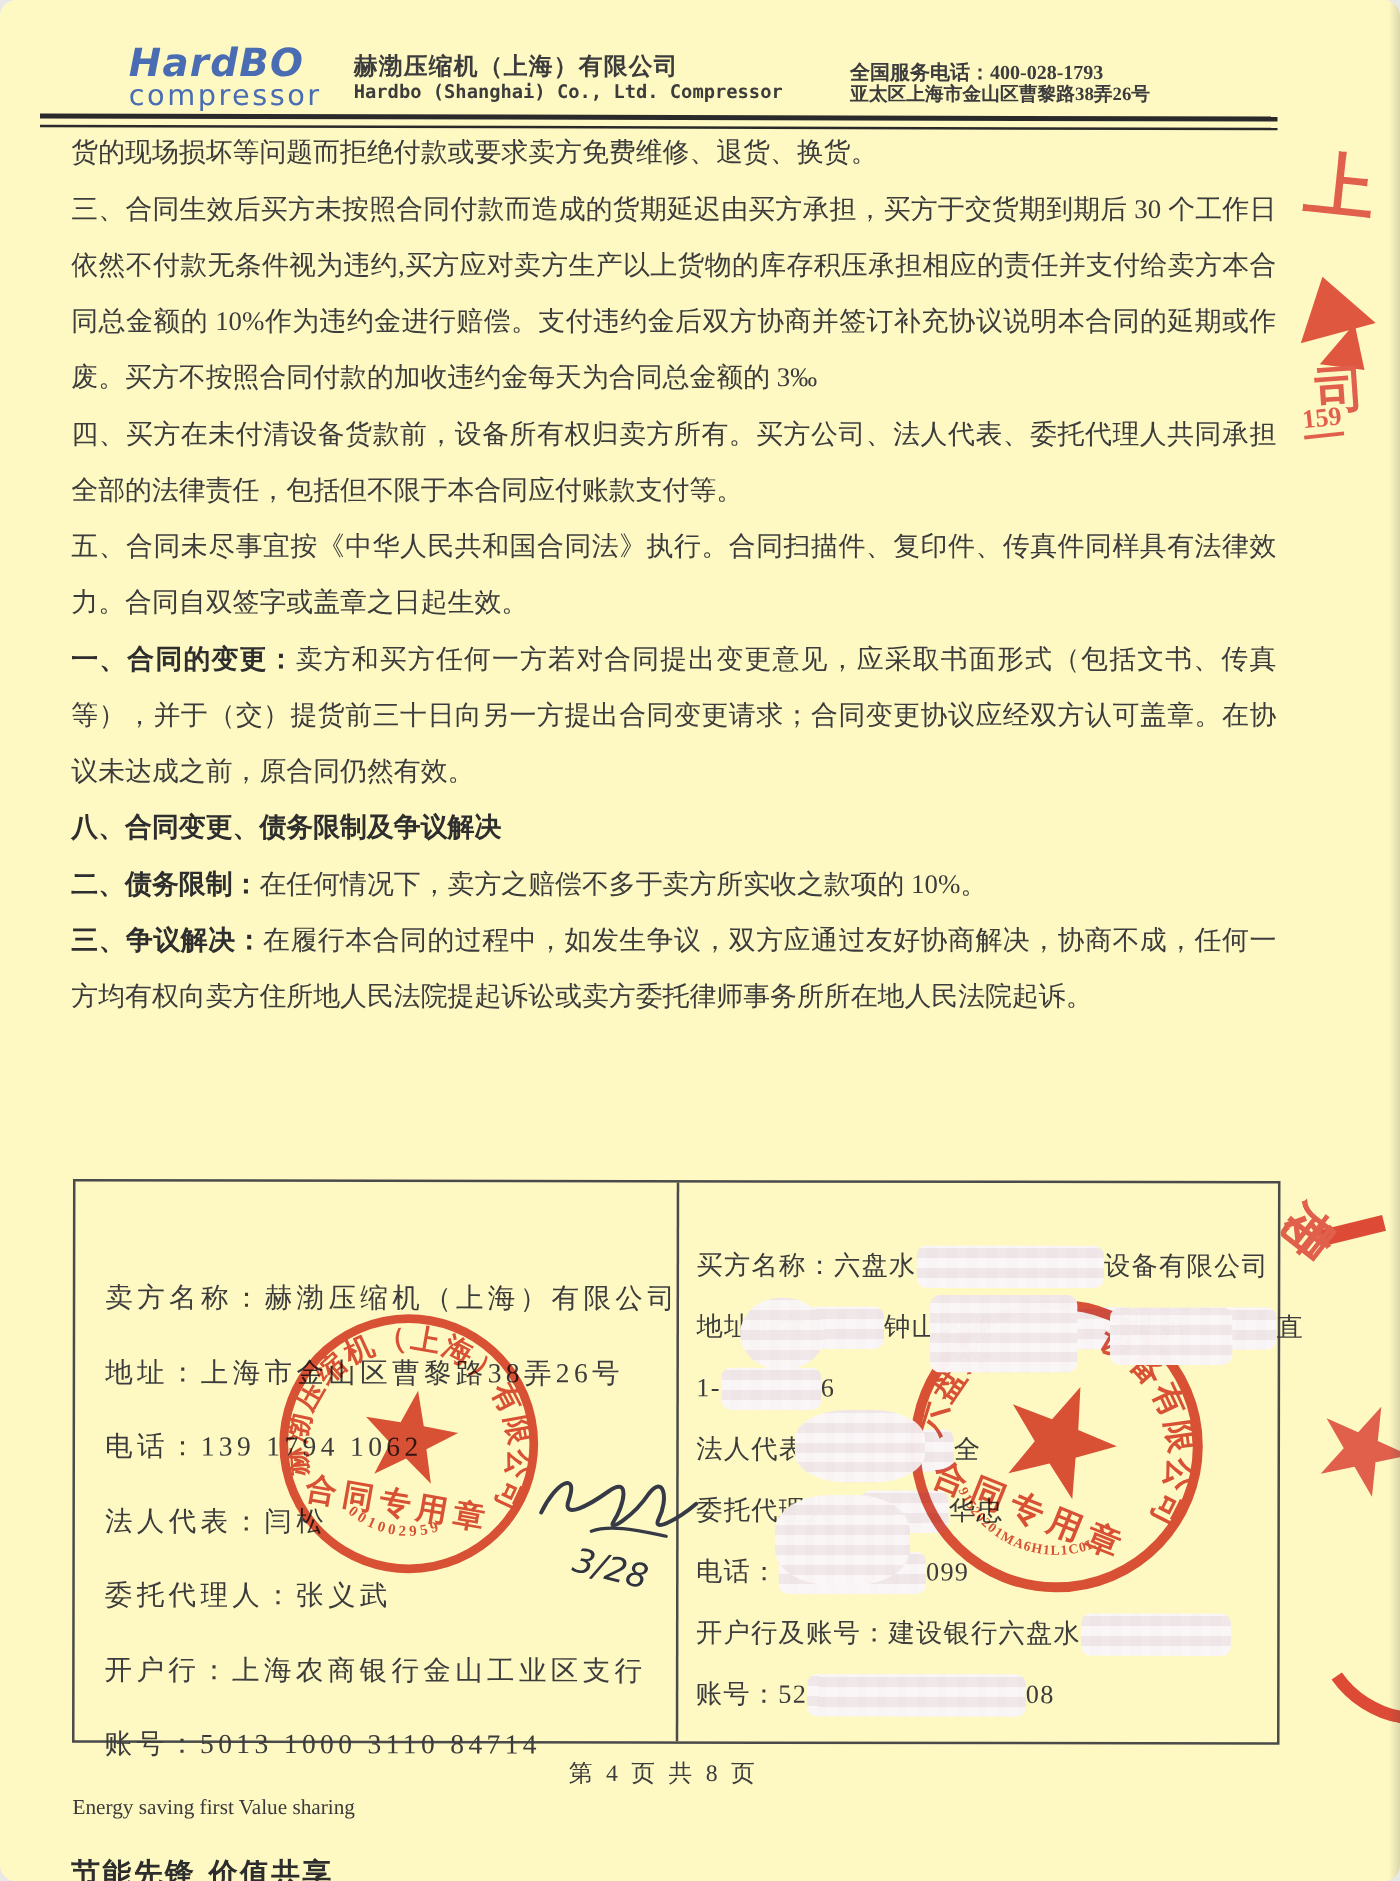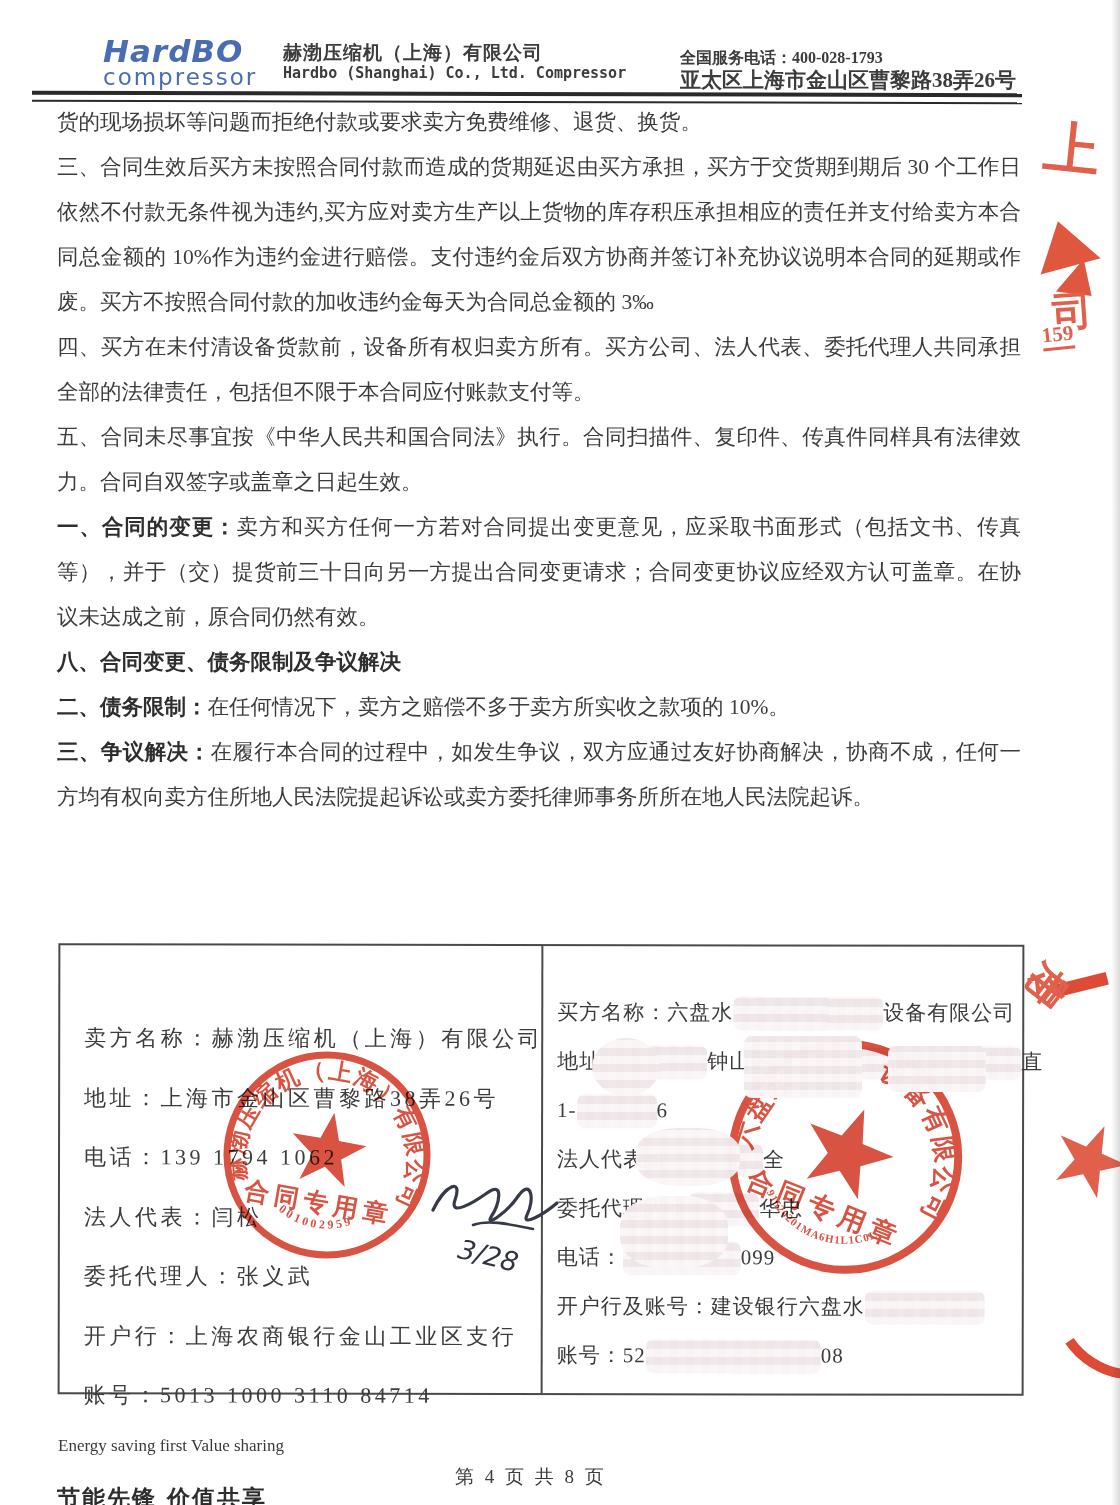--- a/index.html
+++ b/index.html
@@ -1,28 +1,28 @@
 <!DOCTYPE html>
 <html><head>
 <meta charset="utf-8">
 <style>
   html,body{margin:0;padding:0;background:#e8e8e6;}
   .page{
     position:relative; width:1120px; height:1505px; margin:0 auto;
-    background:#ffffff; overflow:hidden;
-    font-family:"Liberation Serif","DejaVu Serif",serif; color:#3c3c3c;
+    background:#fef9c3; overflow:hidden;
+    font-family:"Liberation Serif","DejaVu Serif",serif; color:#3c3c3c;border-radius:13px;
   }
   
   .logo{position:absolute;left:103px;top:36px;color:#4a6cb3;font-family:"DejaVu Sans",sans-serif;}
   .logo .l1{font-size:31px;font-weight:900;font-style:italic;letter-spacing:1px;line-height:30px;}
   .logo .l2{font-size:23px;font-weight:500;letter-spacing:2px;line-height:22px;margin-top:0px;}
   .hd-cn{position:absolute;left:283px;top:40px;font-size:19px;font-weight:700;letter-spacing:1px;}
   .hd-en{position:absolute;left:283px;top:64px;font-size:15px;font-weight:700;font-family:"DejaVu Sans Mono",monospace;}
   .hd-tel{position:absolute;left:680px;top:48px;font-size:16px;font-weight:700;}
-  .hd-adr{position:absolute;left:680px;top:66px;font-size:21px;font-weight:700;}
+  .hd-adr{position:absolute;left:680px;top:66px;font-size:15px;font-weight:700;}
   .hd-rule{position:absolute;left:32px;top:92px;width:990px;height:5px;
     border-top:4px solid #2a2a2a;border-bottom:2px solid #2a2a2a;transform:rotate(0.15deg);}
   
   .bodytext{position:absolute;left:57px;top:100px;width:964px;font-size:21.5px;line-height:45px;text-align:justify;}
   .bodytext p{margin:0;}
   .bodytext b{font-weight:700;color:#2e2e2e;}
   
   .pbox{position:absolute;left:58px;top:944px;width:962px;height:447px;border:2px solid #4a4a4a;transform:rotate(0.1deg);}
   .pdiv{position:absolute;left:481px;top:0;bottom:0;width:2px;background:#4a4a4a;}
   .cell-l{position:absolute;left:0;top:0;width:480px;padding:62px 8px 0 24px;box-sizing:border-box;}
@@ -45,21 +45,21 @@
   .sig-date{position:absolute;z-index:6;font-family:"DejaVu Sans",sans-serif;font-style:italic;
     font-size:27px;color:#2f3440;transform:rotate(14deg);}
   
   .frag{position:absolute;color:#e0604c;z-index:3;font-weight:700;}
   .frag-tri{position:absolute;width:0;height:0;z-index:3;}
   .edge-shade{position:absolute;right:0;top:0;width:9px;height:100%;
     background:linear-gradient(to right, rgba(0,0,0,0) 0%, rgba(60,60,60,0.18) 100%);z-index:9;}
   
   .ft-cn{position:absolute;left:57px;top:1483px;font-size:23px;font-weight:700;color:#2d2d2d;letter-spacing:2px;font-family:"DejaVu Sans",sans-serif;}
   .ft-en{position:absolute;left:58px;top:1436px;font-size:17px;color:#3a3a3a;}
-  .ft-pg{position:absolute;left:455px;top:1464px;font-size:19px;letter-spacing:3px;}
+  .ft-pg{position:absolute;left:455px;top:1406px;font-size:19px;letter-spacing:3px;}
 </style>
 </head>
 <body>
 
 <div class="page">
 
   <div class="logo">
     <div class="l1">HardBO</div>
     <div class="l2">compressor</div>
   </div>

